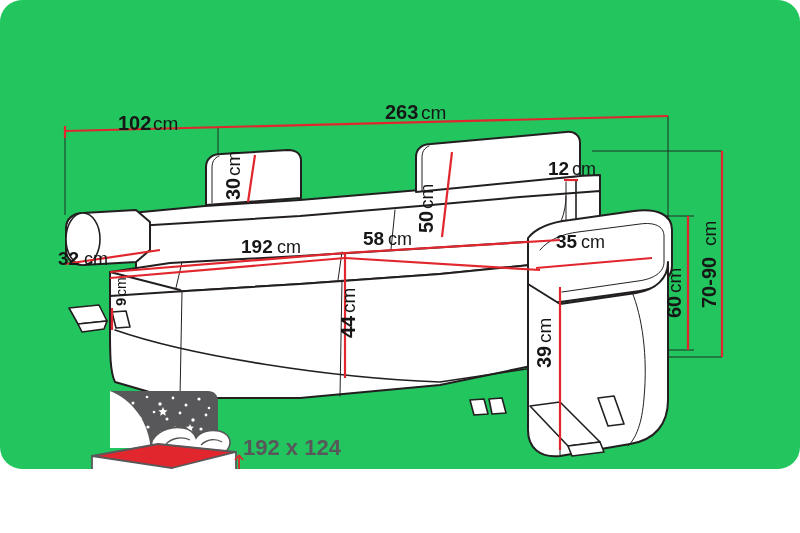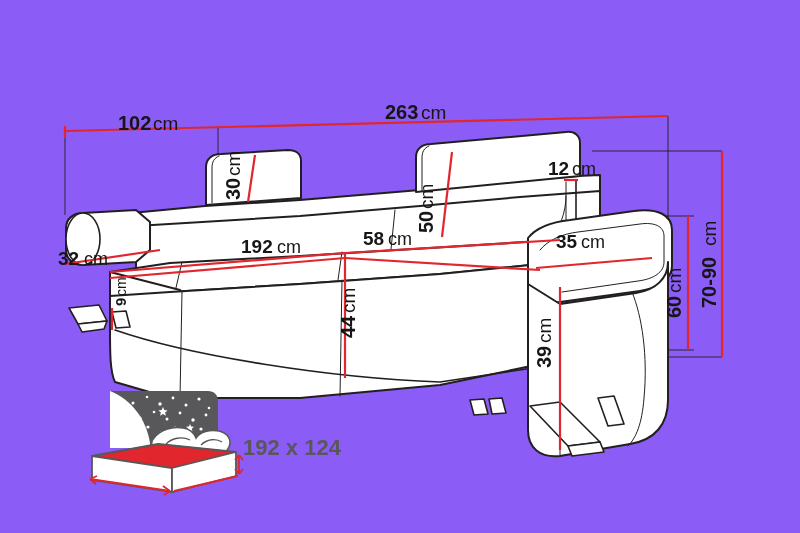--- a/index.html
+++ b/index.html
@@ -3,24 +3,25 @@
 <meta charset="utf-8">
 <style>
   html, body {
     margin: 0;
     padding: 0;
     background: #ffffff;
   }
   #stage {
     position: relative;
     width: 800px;
-    height: 533px;
-    background: #8b5cf6;
+    height: 469px;
+    background: #22c55e;
     overflow: hidden;
     font-family: "Liberation Sans", sans-serif;
+    border-radius: 22px;
   }
   #stage svg {
     position: absolute;
     left: 0;
     top: 0;
     width: 800px;
     height: 533px;
   }
   .dim-text {
     font-family: "Liberation Sans", sans-serif;

